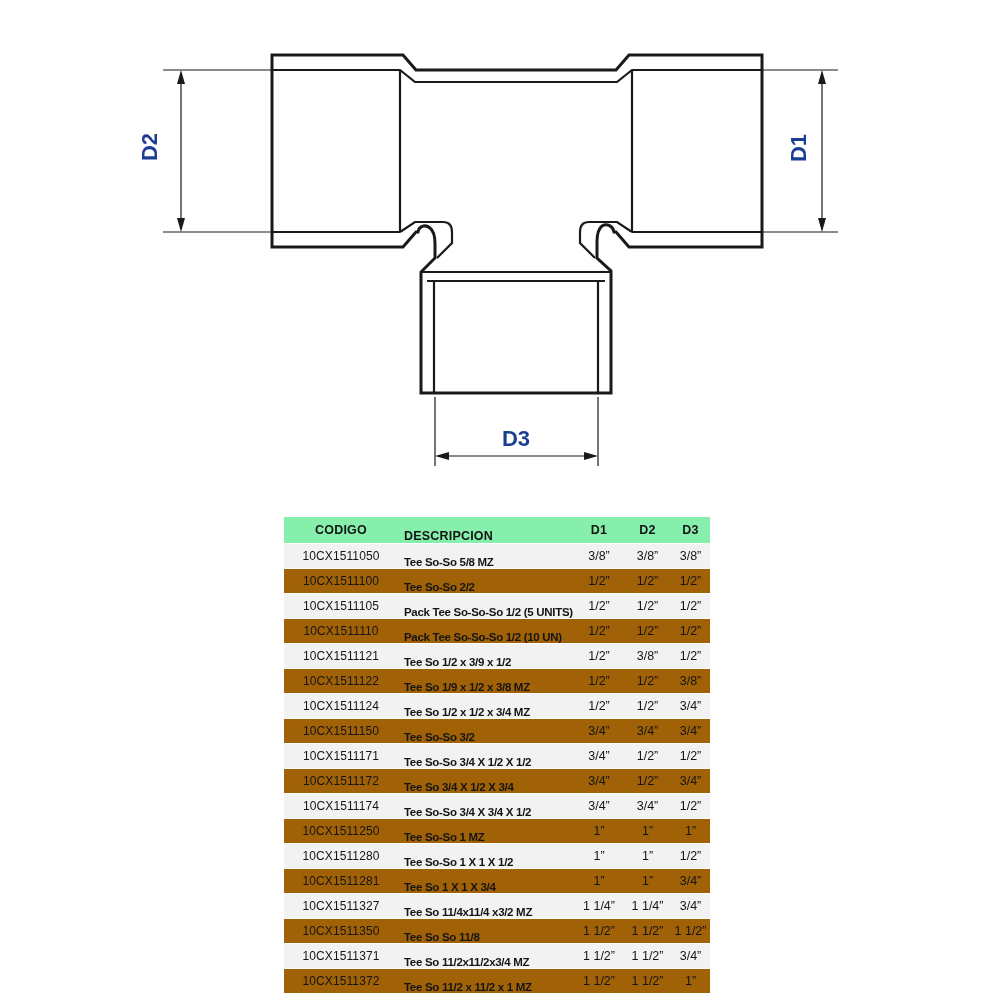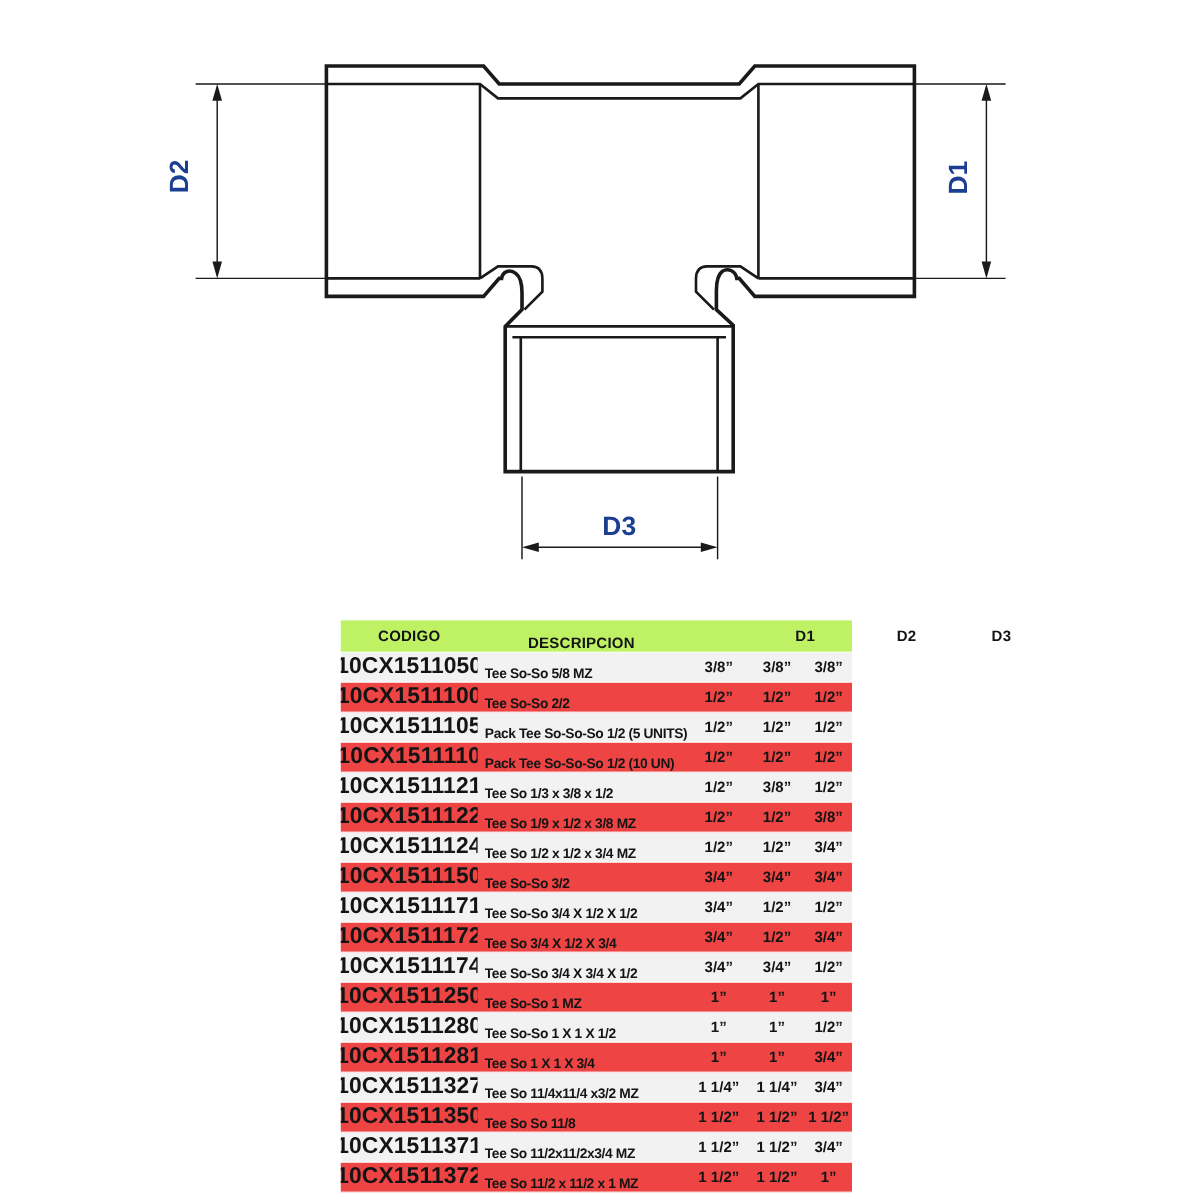--- a/index.html
+++ b/index.html
@@ -7,31 +7,31 @@
         font-family:"Liberation Sans", sans-serif;overflow:hidden;}
 
   
   #drawing{position:absolute;left:0;top:0;}
   .dim-label{font-weight:bold;font-size:22px;fill:#1c3e92;}
 
   
   #spec-table{position:absolute;left:284px;top:517px;width:426px;}
   .t-row{display:grid;grid-template-columns:114px 176px 50px 47px 39px;
          align-items:center;border-bottom:1px solid #ffffff;}
-  .t-head{height:26px;background:#bef264;color:#ffffff;gap:36px;}
+  .t-head{height:26px;background:#86efac;color:#ffffff;}
   .t-head .cell{font-size:12.5px;font-weight:bold;letter-spacing:0.2px;}
   .t-body-row{height:24px;}
   .t-body-row.light{background:#f2f2f2;}
-  .t-body-row.dark{background:#ef4444;}
+  .t-body-row.dark{background:#a16207;}
   .cell{display:flex;align-items:center;justify-content:center;
         white-space:nowrap;overflow:hidden;color:#141414;}
   .cell.left{justify-content:flex-start;padding-left:6px;margin-top:12px;}
-  .code-cell{font-size:19px;font-weight:bold;letter-spacing:0.1px;}
+  .code-cell{font-size:12px;font-weight:normal;letter-spacing:0.1px;}
   .desc-cell{font-size:11.5px;font-weight:bold;letter-spacing:-0.3px;}
-  .val-cell{font-size:12.5px;font-weight:bold;}
+  .val-cell{font-size:12.5px;font-weight:normal;}
 </style>
 </head>
 <body>
 
 <div id="page">
 
   <svg id="drawing" width="1000" height="505" viewBox="0 0 1000 505">
     <g stroke="#1a1a1a" fill="none" stroke-linecap="butt" stroke-linejoin="miter">
 
       <path stroke-width="3" d="
@@ -114,21 +114,21 @@
         </div>
         <div class="t-row t-body-row dark">
           <div class="cell code-cell">10CX1511110</div>
           <div class="cell left desc-cell">Pack Tee So-So-So 1/2 (10 UN)</div>
           <div class="cell val-cell">1/2”</div>
           <div class="cell val-cell">1/2”</div>
           <div class="cell val-cell">1/2”</div>
         </div>
         <div class="t-row t-body-row light">
           <div class="cell code-cell">10CX1511121</div>
-          <div class="cell left desc-cell">Tee So 1/3 x 3/8 x 1/2</div>
+          <div class="cell left desc-cell">Tee So 1/2 x 3/9 x 1/2</div>
           <div class="cell val-cell">1/2”</div>
           <div class="cell val-cell">3/8”</div>
           <div class="cell val-cell">1/2”</div>
         </div>
         <div class="t-row t-body-row dark">
           <div class="cell code-cell">10CX1511122</div>
           <div class="cell left desc-cell">Tee So 1/9 x 1/2 x 3/8 MZ</div>
           <div class="cell val-cell">1/2”</div>
           <div class="cell val-cell">1/2”</div>
           <div class="cell val-cell">3/8”</div>

